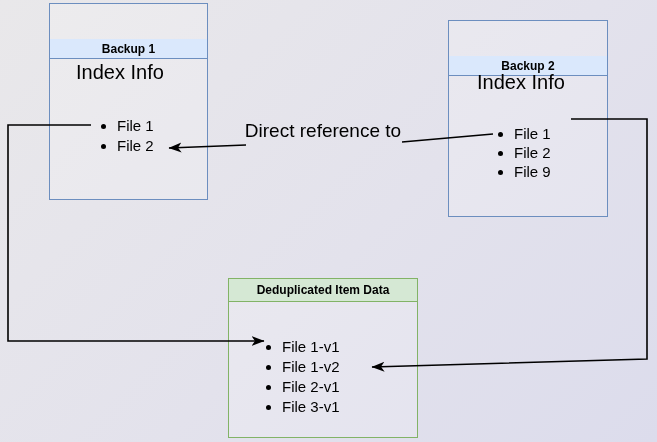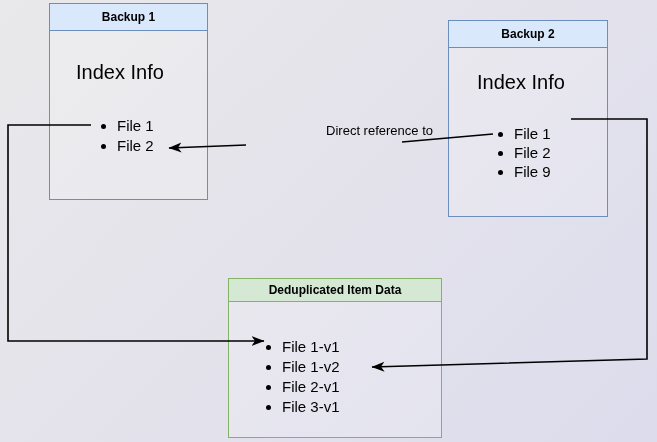--- a/index.html
+++ b/index.html
@@ -35,22 +35,22 @@
     display: flex;
     align-items: center;
     justify-content: center;
   }
   .node.green .node-header {
     background: #d5e8d4;
     border-bottom-color: #82b366;
   }
   #backup1 { left: 49px; top: 3px; width: 159px; height: 197px; }
   #backup2 { left: 448px; top: 20px; width: 160px; height: 197px; }
-  #dedup   { left: 228px; top: 278px; width: 214px; height: 160px; }
-  #backup1 .node-header, #backup2 .node-header { height: 27px; }
+  #dedup   { left: 228px; top: 278px; width: 190px; height: 160px; }
+  #backup1 .node-header, #backup2 .node-header { height: 20px; margin-top: 35px; }
   #dedup .node-header { height: 23px; }
 
   .index-label {
     position: absolute;
     font-size: 20px;
     white-space: nowrap;
   }
   #backup1 .index-label { left: 26px; top: 57px; }
   #backup2 .index-label { left: 28px; top: 50px; }
 
@@ -65,22 +65,22 @@
   #backup1 ul.filelist { left: 40px; top: 112px; line-height: 20px; }
   #backup2 ul.filelist { left: 38px; top: 103px; line-height: 19px; }
   #dedup   ul.filelist { left: 26px; top: 58px;  line-height: 20px; }
 
   
   .edge-label {
     position: absolute;
     left: 213px;
     top: 123px;
     width: 220px;
-    text-align: right;
-    font-size: 13px;
+    text-align: center;
+    font-size: 19px;
     line-height: 16.5px;
     white-space: nowrap;
   }
 
   
   svg.edges {
     position: absolute;
     left: 0;
     top: 0;
     pointer-events: none;

